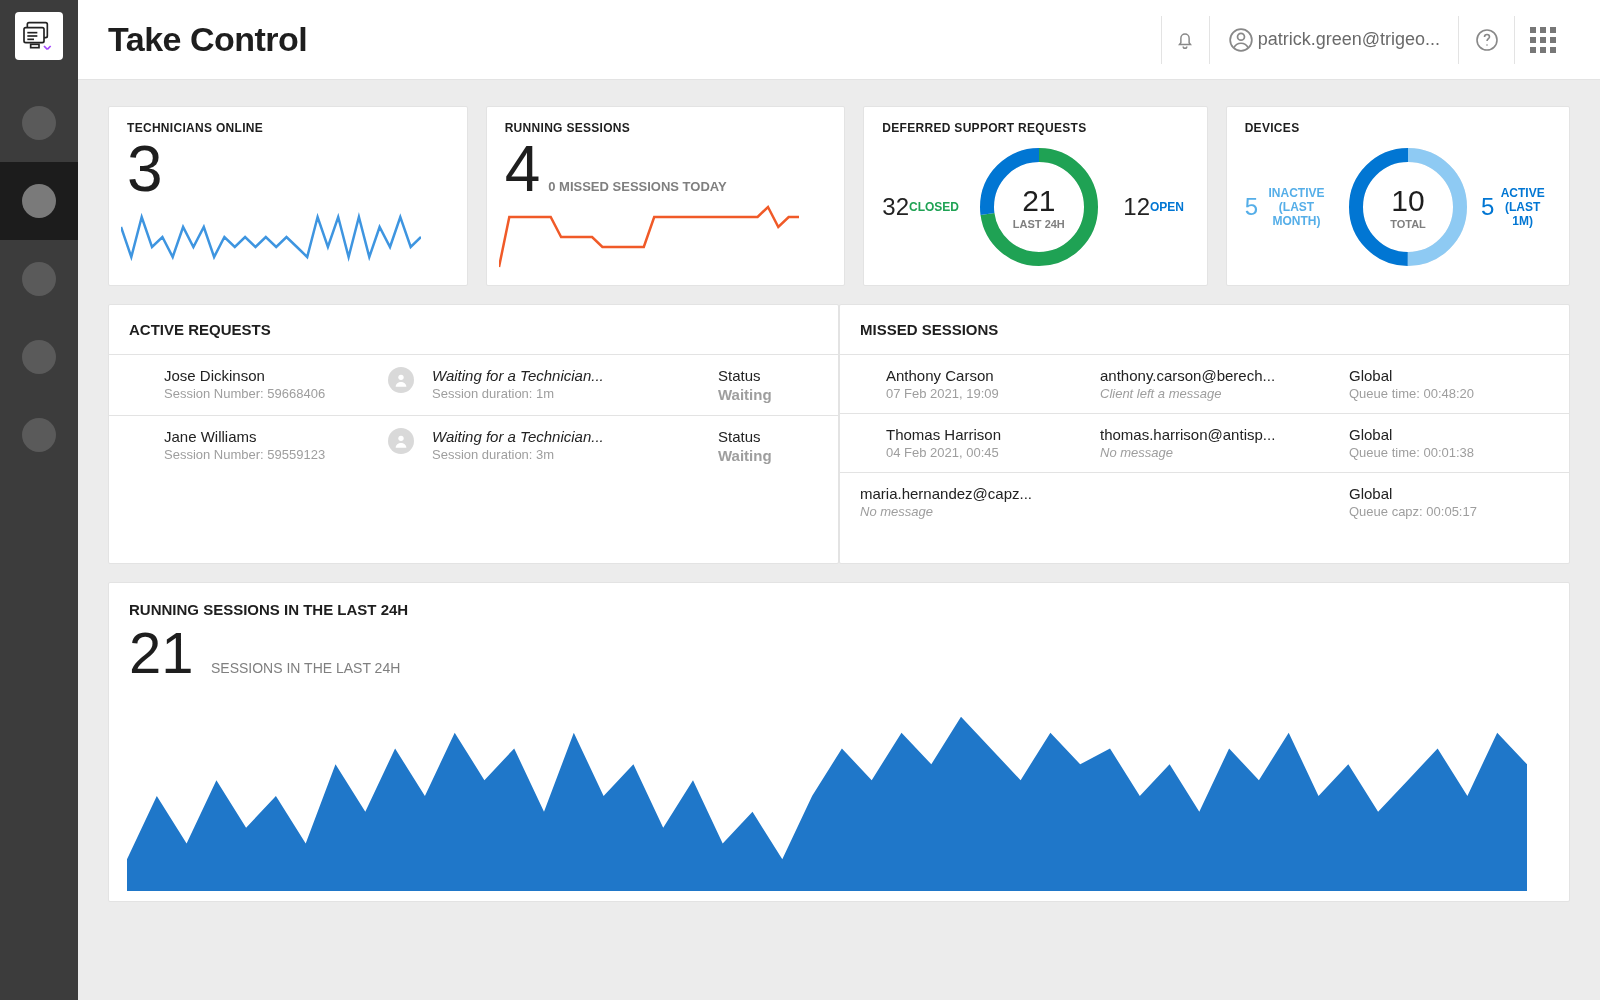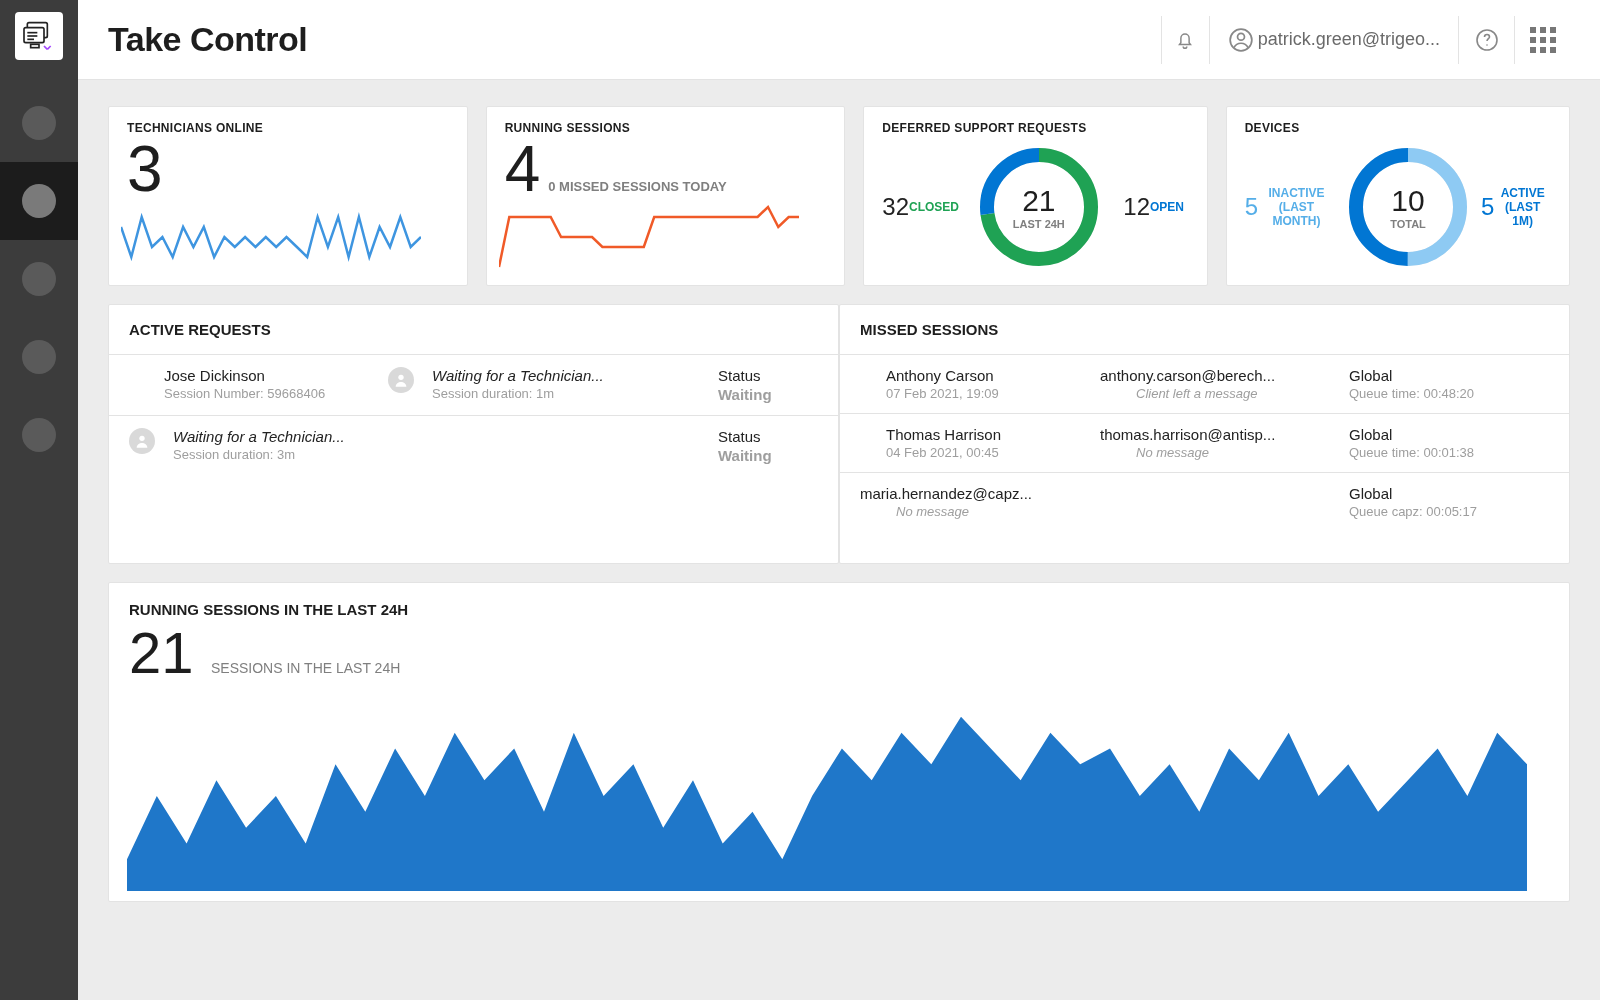--- a/index.html
+++ b/index.html
@@ -71,21 +71,21 @@
   
   .mid{display:flex;margin-top:18px;}
   .panel{flex:1;display:flex;flex-direction:column;min-height:260px;}
   .panel-h{padding:16px 20px;font-size:15px;font-weight:700;border-bottom:1px solid var(--border);}
   .list{display:flex;flex-direction:column;}
   .li{display:flex;align-items:flex-start;padding:12px 20px;border-bottom:1px solid var(--border);gap:14px;font-size:15px;}
   .li:last-child{border-bottom:none;}
   .col{display:flex;flex-direction:column;}
   .col .main{color:#222;}
   .col .sub{color:var(--muted2);font-size:13px;margin-top:2px;}
-  .col .sub.italic{font-style:italic;margin-left:36px;}
+  .col .sub.italic{font-style:italic;}
   .avatar{width:26px;height:26px;border-radius:50%;background:#d9d9d9;display:flex;align-items:center;justify-content:center;flex:none;}
   .avatar svg{width:16px;height:16px;fill:#fff;}
   .status-link{color:var(--blue);font-weight:600;}
   .italic{font-style:italic;color:#555;}
 
   .active-requests .c1{flex:0 0 210px;margin-left:35px;}
   .active-requests .c2a{flex:0 0 30px;}
   .active-requests .c2{flex:1;}
   .active-requests .c3{flex:0 0 100px;}
 
@@ -268,20 +268,24 @@
             <div class="col c2">
               <span class="main italic">Waiting for a Technician...</span>
               <span class="sub">Session duration: 1m</span>
             </div>
             <div class="col c3">
               <span class="main">Status</span>
               <span class="sub status-link" style="font-size:15px">Waiting</span>
             </div>
           </div>
           <div class="li">
+            <div class="col c1">
+              <span class="main">Jane Williams</span>
+              <span class="sub">Session Number: 59559123</span>
+            </div>
             <div class="c2a">
               <div class="avatar">
                 <svg viewBox="0 0 24 24">
                   <circle cx="12" cy="8" r="4"></circle>
                   <path d="M4 22c0-4 4-7 8-7s8 3 8 7z"></path>
                 </svg>
               </div>
             </div>
             <div class="col c2">
               <span class="main italic">Waiting for a Technician...</span>

